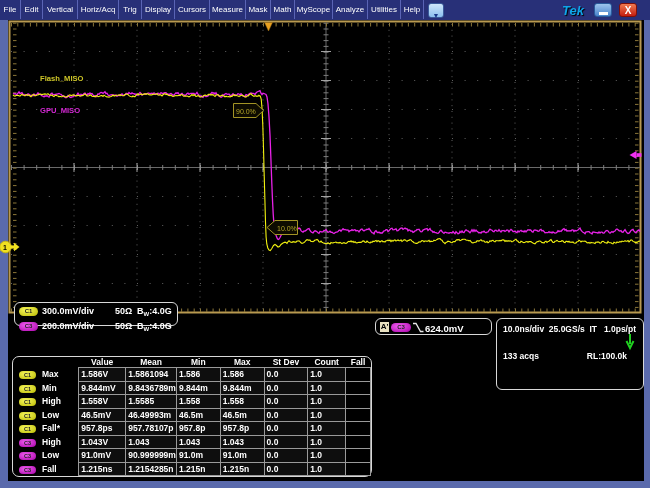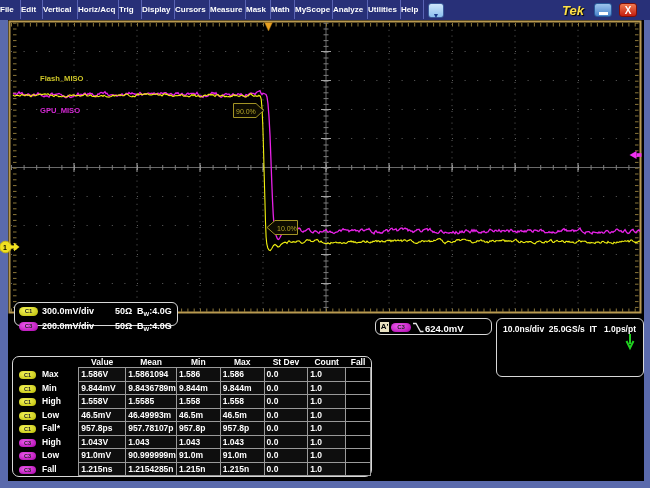--- a/index.html
+++ b/index.html
@@ -1,38 +1,38 @@
 <!DOCTYPE html>
 <html><head><meta charset="utf-8"><style>
 *{margin:0;padding:0;box-sizing:border-box}
 html,body{width:650px;height:488px;background:#5a6aac;overflow:hidden;
  font-family:"Liberation Sans",sans-serif;position:relative}
 #main{position:absolute;left:8px;top:20px;width:636px;height:461px;background:#000}
 #menubar{position:absolute;left:0;top:0;width:650px;height:20px;background:#283078;z-index:5}
-.mi{display:inline-block;color:#fff;font-size:8px;font-weight:bold;line-height:19px;
- border-right:1px solid #5a64b5;vertical-align:top}
+.mi{display:inline-block;color:#fff;font-size:8px;font-weight:normal;line-height:19px;
+ text-align:center;border-right:1px solid #5a64b5;vertical-align:top}
 #ddbtn{position:absolute;left:428px;top:3px;width:16px;height:15px;border-radius:3px;
  background:linear-gradient(#cfe6fa,#8cc0ee);border:1px solid #3a5a9a;text-align:center}
 #ddbtn span{color:#1a3a8a;font-size:7px;line-height:14px}
-#tek{position:absolute;left:562px;top:3px;color:#fde047;font-size:13px;font-weight:bold;
+#tek{position:absolute;left:562px;top:3px;color:#0ea5e9;font-size:13px;font-weight:bold;
  font-style:italic;letter-spacing:0px;text-shadow:1px 1px 1px #000}
 .wbtn{position:absolute;top:3px;width:18px;height:14px;border-radius:3px;text-align:center;
  color:#fff;font-size:9px;font-weight:bold;line-height:13px}
 #minb{left:594px;background:linear-gradient(#9cc4ec,#4a84cc);border:1px solid #2a5a9a}
 #closeb{left:619px;background:linear-gradient(#f07a50,#c41e10);border:1px solid #801008}
 .rbox{position:absolute;background:#000;border:1px solid #d8d8d8;border-radius:6px;z-index:3}
 #chbox{left:14px;top:302px;width:164px;height:24px}
 .chrow{position:relative;height:14px;line-height:14px;white-space:nowrap;margin-top:1px}
 .badge{display:inline-block;width:19px;height:9px;border-radius:5px;color:#222;
  font-size:6px;font-weight:bold;text-align:center;line-height:9px;vertical-align:middle}
 .c1{background:radial-gradient(ellipse at 40% 35%,#f8f860,#b8b800)}
 .c3{background:radial-gradient(ellipse at 40% 35%,#f060f0,#a800a8)}
 .chtxt{color:#fff;font-size:9px;font-weight:bold}
 #trbox{left:375px;top:318px;width:117px;height:17px;line-height:15px;white-space:nowrap}
-#acqbox{left:496px;top:318px;width:148px;height:59px;color:#fff;font-size:8.5px;font-weight:bold}
+#acqbox{left:496px;top:318px;width:148px;height:72px;color:#fff;font-size:8.5px;font-weight:bold}
 .aline{position:absolute;left:6px;right:6px;height:12px;line-height:12px}
 #tblbox{left:12px;top:356px;width:360px;height:121px;border-radius:7px}
 table{border-collapse:collapse;table-layout:fixed;margin-top:0px}
 th{color:#fff;font-size:8.5px;font-weight:bold;height:10px;padding:0;text-align:center}
 td{color:#fff;font-size:8.5px;font-weight:bold;height:13.5px;padding:0 0 0 2px;
  border:1px solid #9a9a9a;background:#0e0e0e;overflow:hidden;white-space:nowrap}
 td.lab{border:none;background:none;padding-left:4px}
 td.lab .badge{width:17px;height:8px;line-height:8px;font-size:5.5px}
 td.info{background:#000}
 .lname{margin-left:6px;font-size:8.5px;font-weight:bold;color:#fff}
@@ -520,20 +520,21 @@
  <span style="position:absolute;left:4px;top:3px;width:9px;height:10px;background:#e8e0c0;
   color:#000;font-size:8px;font-weight:bold;text-align:center;line-height:10px">A'</span>
  <span class="badge c3" style="position:absolute;left:15px;top:3.5px;width:20px;height:9px;line-height:9px">C3</span>
  <svg width="12" height="13" style="left:36px;top:2px">
   <path d="M1 2.5 h3 l4.5 8 h3" stroke="#e8e8e8" fill="none" stroke-width="1.3"></path>
     </svg>
  <span class="chtxt" style="position:absolute;left:49px;top:2px;font-size:9.5px">624.0mV</span>
 </div>
 <div id="acqbox" class="rbox">
  <div class="aline" style="top:4px">10.0ns/div&nbsp;&nbsp;25.0GS/s&nbsp;&nbsp;IT<span style="position:absolute;right:1px">1.0ps/pt</span></div>
+ <div class="aline" style="top:31px">133 acqs<span style="position:absolute;right:10px">RL:100.0k</span></div>
  <svg width="10" height="18" style="position:absolute;right:8px;top:14px">
   <path d="M5 1 v10 M1.5 8 L5 15 L8.5 8" stroke="#20d020" fill="none" stroke-width="2"></path>
     </svg>
 </div>
 <div id="tblbox" class="rbox">
 <table style="margin:0 0 8px 2px">
 <colgroup>
         <col style="width:64px">
         <col style="width:47px">
         <col style="width:50px">

